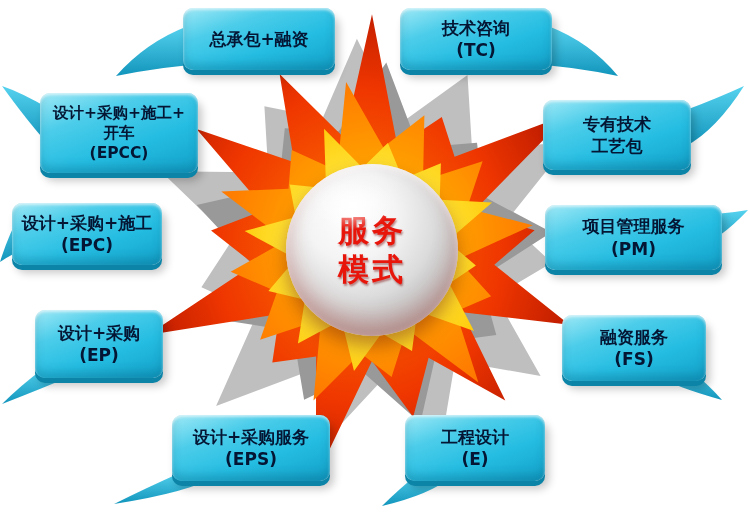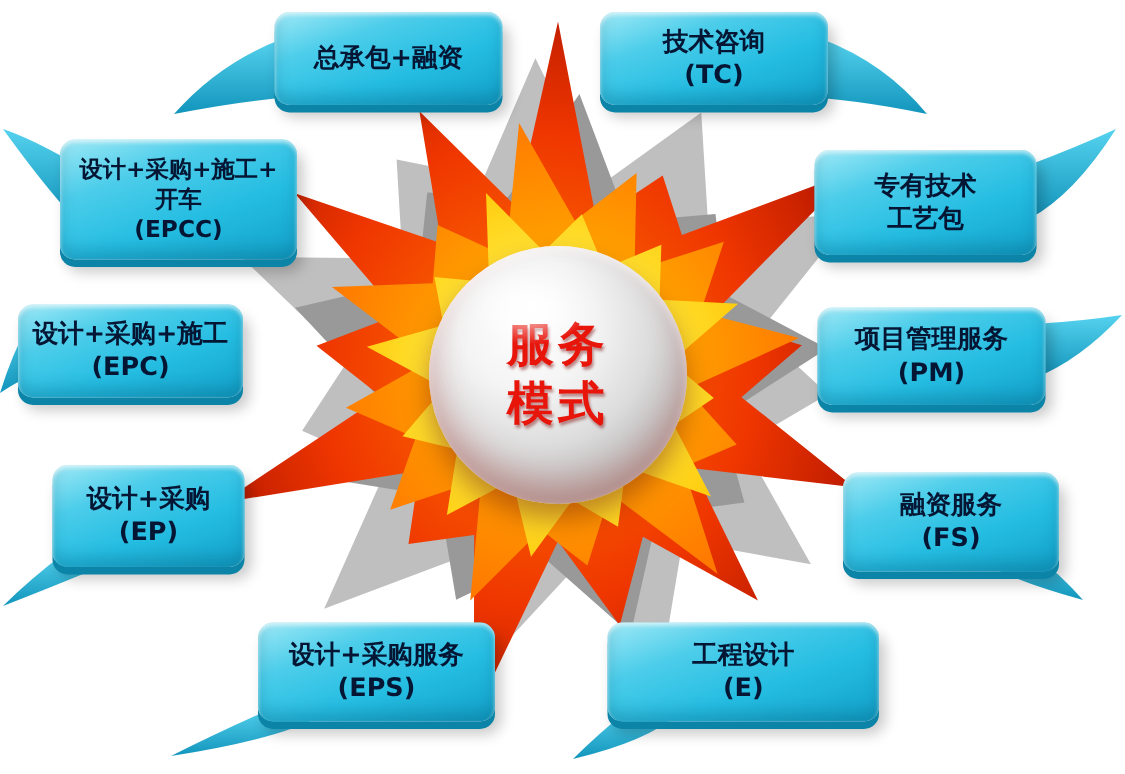--- a/index.html
+++ b/index.html
@@ -115,41 +115,41 @@
     <span class="l">设计+采购+施工+</span>
     <span class="l">开车</span>
     <span class="l">(EPCC)</span>
   </div>
 
   <div class="node" style="left:12px;top:203px;width:150px;height:62px;">
     <span class="l">设计+采购+施工</span>
     <span class="l">(EPC)</span>
   </div>
 
-  <div class="node" style="left:545px;top:205px;width:152px;height:65px;">
+  <div class="node" style="left:545px;top:205px;width:177px;height:65px;">
     <span class="l">项目管理服务</span>
     <span class="l">(PM)</span>
   </div>
 
   <div class="node" style="left:35px;top:310px;width:128px;height:68px;">
     <span class="l">设计+采购</span>
     <span class="l">(EP)</span>
   </div>
 
   <div class="node" style="left:562px;top:315px;width:144px;height:66px;">
     <span class="l">融资服务</span>
     <span class="l">(FS)</span>
   </div>
 
   <div class="node" style="left:172px;top:415px;width:158px;height:66px;">
     <span class="l">设计+采购服务</span>
     <span class="l">(EPS)</span>
   </div>
 
-  <div class="node" style="left:405px;top:415px;width:181px;height:66px;">
+  <div class="node" style="left:405px;top:415px;width:140px;height:66px;">
     <span class="l">工程设计</span>
     <span class="l">(E)</span>
   </div>
 
   <div id="sphere">
     <div class="hl"></div>
     <div class="ct">服务</div>
     <div class="ct">模式</div>
   </div>
 

